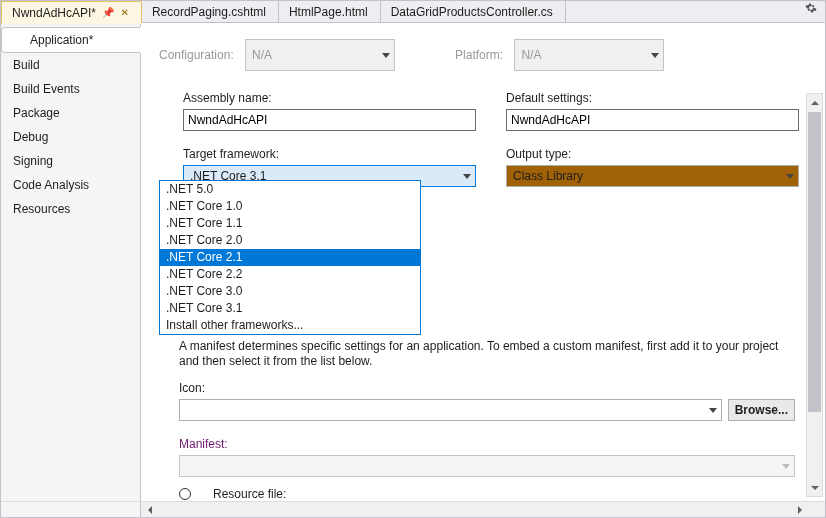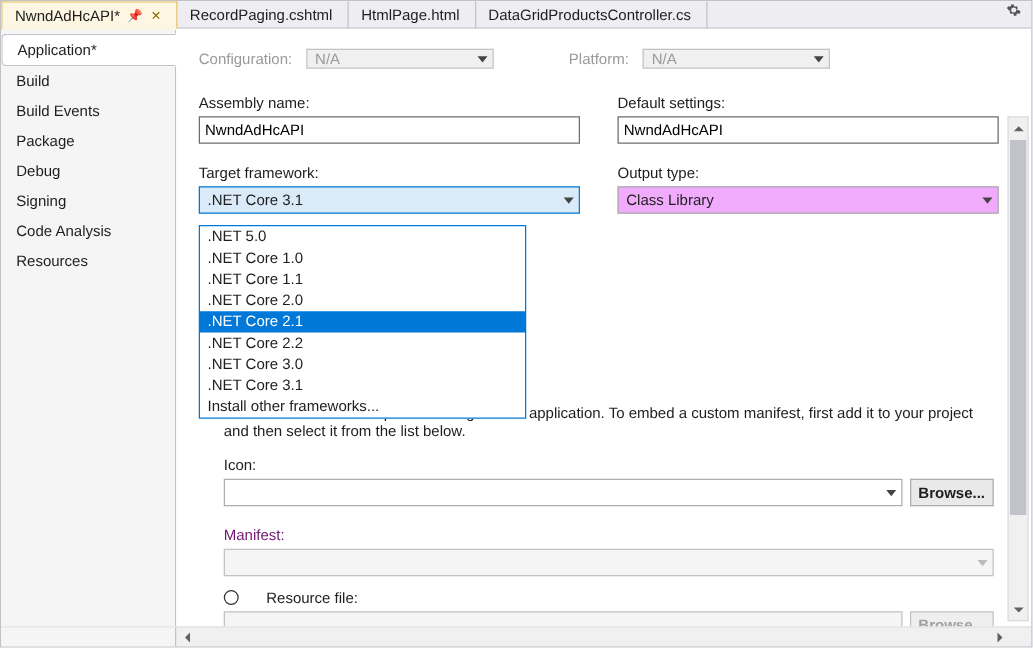--- a/index.html
+++ b/index.html
@@ -10,32 +10,32 @@
   .tab .pin, .tab .close { margin-left: 6px; display:inline-block; }
   .tabstrip-right { margin-left: auto; display:flex; align-items:center; gap:8px; padding-right:8px; }
   .tri-down { width:0; height:0; border-left:4px solid transparent; border-right:4px solid transparent; border-top:4px solid #444; }
   .gear-icon svg { display:block; }
 
   .content { display:flex; height: calc(518px - 22px - 18px); }
   .sidebar { width: 140px; background:#f5f5f5; border-right: 1px solid #c2c3c9; padding-top:4px; }
   .side-item { padding: 5px 12px; color:#1e1e1e; }
   .side-item.selected { background:#fff; border:1px solid #c2c3c9; border-right-color:#fff; margin-right:-1px; border-radius: 0 0 0 0; box-shadow: 1px 0 0 #fff; position:relative; }
   .side-item.selected::before { content:""; position:absolute; left:-1px; top:-4px; width:100%; height:4px; background:transparent; }
-  .side-item.selected { border-top-left-radius:4px; border-bottom-left-radius:4px; padding:5px 12px; }
+  .side-item.selected { border-top-left-radius:4px; border-bottom-left-radius:4px; padding:5px 28px; }
 
   .main { flex:1; position:relative; padding: 16px 26px 0 18px; background:#fff; overflow:hidden; }
   .row-top { display:flex; gap:60px; margin-bottom: 20px; text-align: right; }
   .lbl-inline { color:#999; margin-right:8px; }
-  .select-dis { display:inline-flex; align-items:center; justify-content:space-between; width:150px; height:16px; border:1px solid #c2c3c9; background:#f0f0f0; color:#999; padding:0 4px 0 6px; }
-  .two-col { display:flex; gap:30px; }
+  .select-dis { display:inline-flex; align-items:center; justify-content:space-between; width:150px; height:32px; border:1px solid #c2c3c9; background:#f0f0f0; color:#999; padding:0 4px 0 6px; }
+  .two-col { display:flex; gap:30px;margin-left:24px; }
   .col { flex:1; min-width: 280px; }
   .field-label { margin-bottom:4px; color:#1e1e1e; }
   .field-label.disabled { color:#701a75; }
   .text-input { width:100%; height:22px; border:1px solid #6d6d6d; padding:0 4px; font: inherit; }
-  .select-box { width:100%; height:22px; border:1px solid #adadad; background:#f0abfc; display:flex; align-items:center; justify-content:space-between; padding:0 4px 0 6px; }
+  .select-box { width:100%; height:22px; border:1px solid #adadad; background:#a16207; display:flex; align-items:center; justify-content:space-between; padding:0 4px 0 6px; }
   .select-box.open { background:#dbeaf9; border:1px solid #0078d7; }
   .select-arrow { width:0;height:0;border-left:4px solid transparent;border-right:4px solid transparent;border-top:5px solid #444; }
   .spacer { height:16px; }
 
   .dropdown-list { position:absolute; left:18px; top:157px; width:262px; border:1px solid #0078d7; background:#fff; z-index:20; }
   .dd-item { padding:1px 6px; font-size:12px; line-height:15px; }
   .dd-item.highlight { background:#0078d7; color:#fff; }
 
   .manifest-block { margin-top: 152px; padding-left:20px; padding-right:4px; }
   .manifest-desc { color:#1e1e1e; line-height:15px; margin-bottom:12px; }

